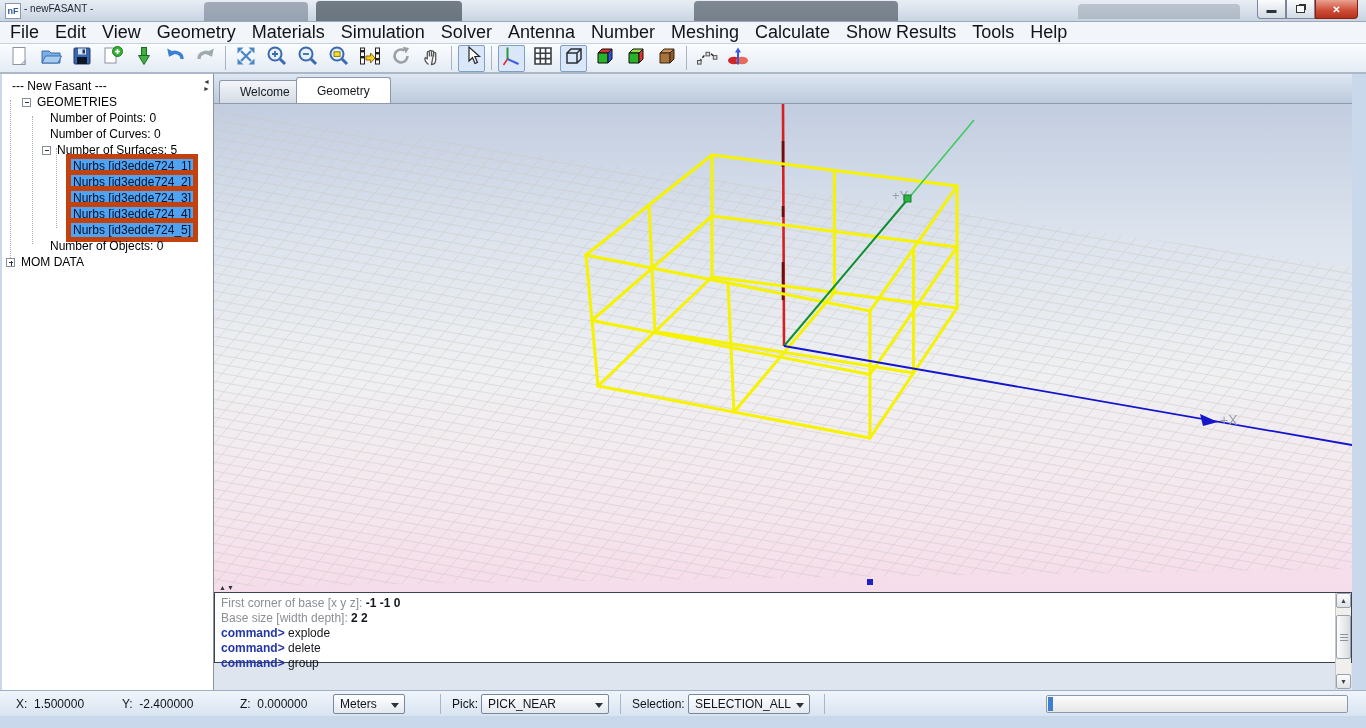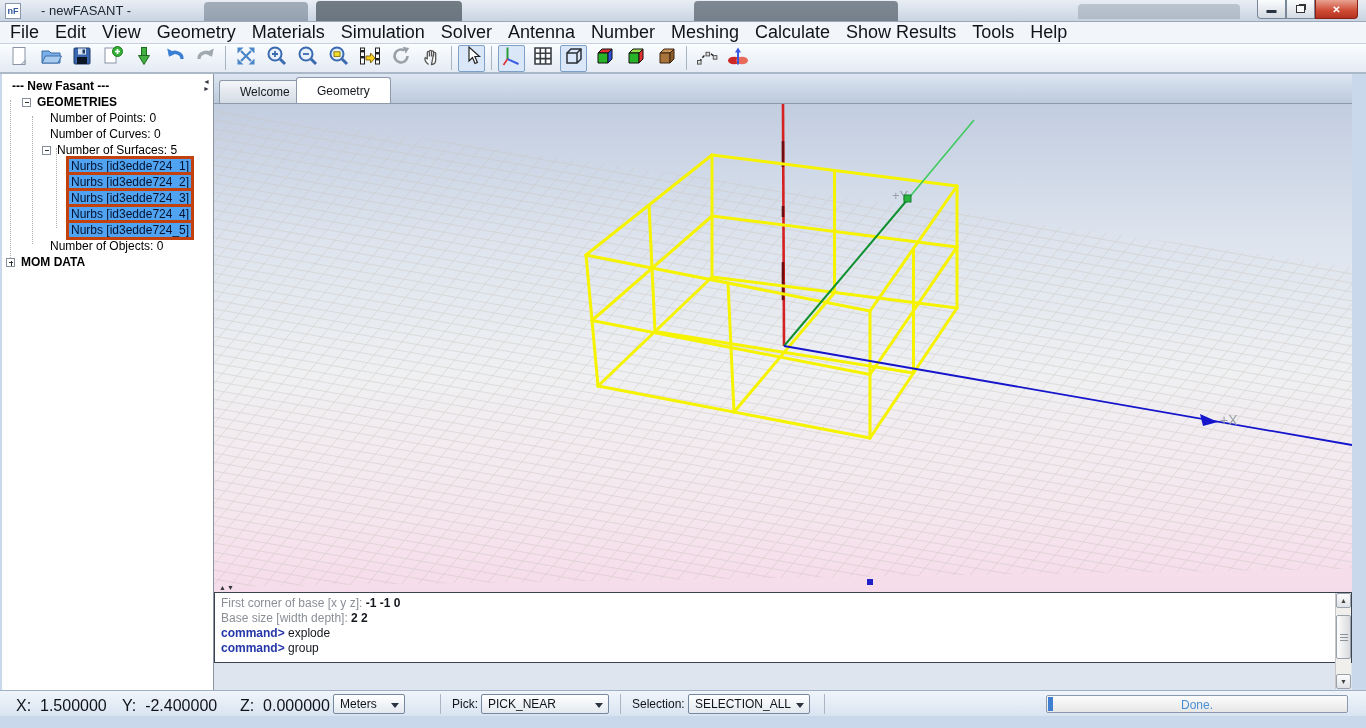--- a/index.html
+++ b/index.html
@@ -5,21 +5,21 @@
   html,body{margin:0;padding:0;background:#9aa7b8;}
   *{box-sizing:border-box;font-family:"Liberation Sans",sans-serif;}
   #app{position:relative;width:1366px;height:728px;overflow:hidden;background:#dfe5ee;}
 
   
   .titlebar{position:absolute;left:0;top:0;width:1366px;height:22px;
     background:linear-gradient(#e9eef5,#c9d4e2);border-bottom:1px solid #9aa8ba;}
   .bgwin{position:absolute;border-radius:4px 4px 0 0;}
   .app-icon{position:absolute;left:5px;top:3px;width:16px;height:16px;background:#fff;
     border:1px solid #8897ab;font-size:9px;font-weight:bold;color:#33589c;text-align:center;line-height:14px;}
-  .title-text{position:absolute;left:41px;top:3px;font-size:13px;color:#1c2430;}
+  .title-text{position:absolute;left:24px;top:3px;font-size:10px;color:#1c2430;}
   .winbtns{position:absolute;right:8px;top:0;height:19px;display:flex;}
   .winbtn{width:29px;height:19px;border:1px solid #7a8798;border-top:none;
     background:linear-gradient(#fbfcfd,#d3dae2);display:flex;align-items:center;justify-content:center;
     font-size:10px;color:#2a3340;}
   .winbtn.min{border-radius:0 0 0 4px;}
   .winbtn.close{width:43px;border-radius:0 0 4px 0;
     background:linear-gradient(#e9a292,#ce4a33 60%,#b33320);color:#fff;font-weight:bold;border-color:#8a2015;}
   .restore-glyph{width:9px;height:8px;border:1px solid #333;background:#f8fafc;box-shadow:2px -2px 0 -1px #333;}
 
   
@@ -32,23 +32,23 @@
     background:linear-gradient(#fbfdff,#e4ebf4);border-bottom:2px solid #aab8c8;
     display:flex;align-items:center;padding-left:4px;}
   .tbtn{width:27px;height:27px;margin:0 2px;display:flex;align-items:center;justify-content:center;border:1px solid transparent;border-radius:2px;}
   .tbtn.active{background:#d9e7f8;border:1px solid #7da0c8;}
   .tsep{width:1px;height:24px;background:#a8b4c2;margin:0 4px;}
 
   
   .treepanel{position:absolute;left:0;top:74px;width:214px;height:616px;background:#fff;
     border-right:1px solid #8a94a2;border-left:2px solid #c9d8ea;overflow:hidden;}
   .trow{position:relative;height:16px;display:flex;align-items:center;font-size:12px;color:#000;white-space:nowrap;}
-  .trow.bold{font-weight:bold;}
+  .trow.bold{font-weight:normal;}
   .tlabel{padding:0 2px;}
-  .tlabel.sel{background:#4fa3f0;border:3px solid #c2410c;color:#06112e;}
+  .tlabel.sel{background:#4fa3f0;border:5px solid #c2410c;color:#06112e;}
   .exp{position:relative;width:9px;height:9px;background:#fff;border:1px solid #848f9b;margin-right:4px;flex:0 0 auto;}
   .exp::before{content:"";position:absolute;left:2px;top:3.5px;width:4px;height:1px;background:#333;}
   .exp.plus::after{content:"";position:absolute;left:3.5px;top:2px;width:1px;height:5px;background:#333;}
   .guide{position:absolute;border-left:1px dotted #a8adb4;width:0;}
   .tree-split{position:absolute;left:203px;top:78px;font-size:7px;color:#30363e;line-height:7px;text-align:center;}
 
   .rightframe{position:absolute;left:1352px;top:74px;width:14px;height:642px;background:#c9d8ea;}
 
   
   .tabbar{position:absolute;left:214px;top:74px;width:1138px;height:29px;
@@ -76,21 +76,21 @@
   .varrow{position:absolute;left:0;width:15px;height:15px;background:linear-gradient(#fdfdfd,#dfe2e6);
     border:1px solid #9aa2ac;border-radius:2px;font-size:7px;color:#444;text-align:center;line-height:13px;}
   .vthumb{position:absolute;left:0;top:22px;width:15px;height:44px;background:linear-gradient(90deg,#fdfdfd,#d8dadd);
     border:1px solid #9aa2ac;border-radius:2px;}
   .grip{position:absolute;left:3px;width:8px;height:1px;background:#8a929c;box-shadow:0 3px 0 #8a929c,0 6px 0 #8a929c;top:18px;}
   .console-split{position:absolute;left:4px;top:-9px;font-size:7px;color:#30363e;letter-spacing:1px;}
 
   
   .statusbar{position:absolute;left:0;top:690px;width:1366px;height:26px;
     background:linear-gradient(#f0f5fb,#d9e4f1);border-top:1px solid #9fb0c4;}
-  .scoord{position:absolute;top:6px;font-size:16px;color:#10141a;}
+  .scoord{position:absolute;top:6px;font-size:12px;color:#10141a;}
   .ssep{position:absolute;top:3px;width:1px;height:20px;background:#aab6c4;}
   .slabel{position:absolute;top:6px;font-size:12px;color:#10141a;}
   .combo{position:absolute;top:3px;height:20px;background:linear-gradient(#ffffff,#e4e9ef);
     border:1px solid #76markdown;border:1px solid #7688a0;border-radius:2px;font-size:12px;color:#10141a;
     display:flex;align-items:center;padding:0 18px 0 6px;}
   .combo .arrow{position:absolute;right:5px;top:8px;width:0;height:0;border-left:4px solid transparent;
     border-right:4px solid transparent;border-top:5px solid #2a3440;}
   .progress{position:absolute;left:1046px;top:4px;width:302px;height:18px;border:1px solid #8a9aae;
     background:linear-gradient(#fdfdfd,#e6e6e6);border-radius:2px;}
   .progress .chunk{position:absolute;left:1px;top:1px;bottom:1px;width:5px;background:#3f7fd0;}
@@ -583,20 +583,21 @@
         <rect x="653" y="475" width="6" height="6" fill="#2020c8"></rect>
       </svg>
     </div>
 
   <div class="console">
     <div class="console-split">▲▼</div>
     <div class="console-lines" id="console-lines">
         <div class="cline"><span class="seg-muted">First corner of base [x y z]: </span><span class="seg-value">-1 -1 0</span></div>
         <div class="cline"><span class="seg-muted">Base size [width depth]: </span><span class="seg-value">2 2</span></div>
         <div class="cline"><span class="seg-command">command&gt; </span><span class="seg-plain">explode</span></div>
+        <div class="cline"><span class="seg-command">command&gt; </span><span class="seg-plain">delete</span></div>
         <div class="cline"><span class="seg-command">command&gt; </span><span class="seg-plain">group</span></div>
       </div>
     <div class="vscroll">
       <div class="varrow" style="top:0;">▲</div>
       <div class="vthumb">
           <div class="grip"></div>
         </div>
       <div class="varrow" style="bottom:0;">▼</div>
     </div>
   </div>
@@ -619,18 +620,17 @@
       </div>
     <div class="ssep" style="left:620px;"></div>
     <span class="slabel" style="left:632px;">Selection:</span>
     <div class="combo" style="left:688px;width:122px;">
         <span>SELECTION_ALL</span>
         <span class="arrow"></span>
       </div>
     <div class="ssep" style="left:824px;"></div>
     <div class="progress">
       <div class="chunk"></div>
-      <div class="ptext">Done.</div>
     </div>
   </div>
 
   <div class="bottomframe"></div>
 </div>
 
 </body></html>

